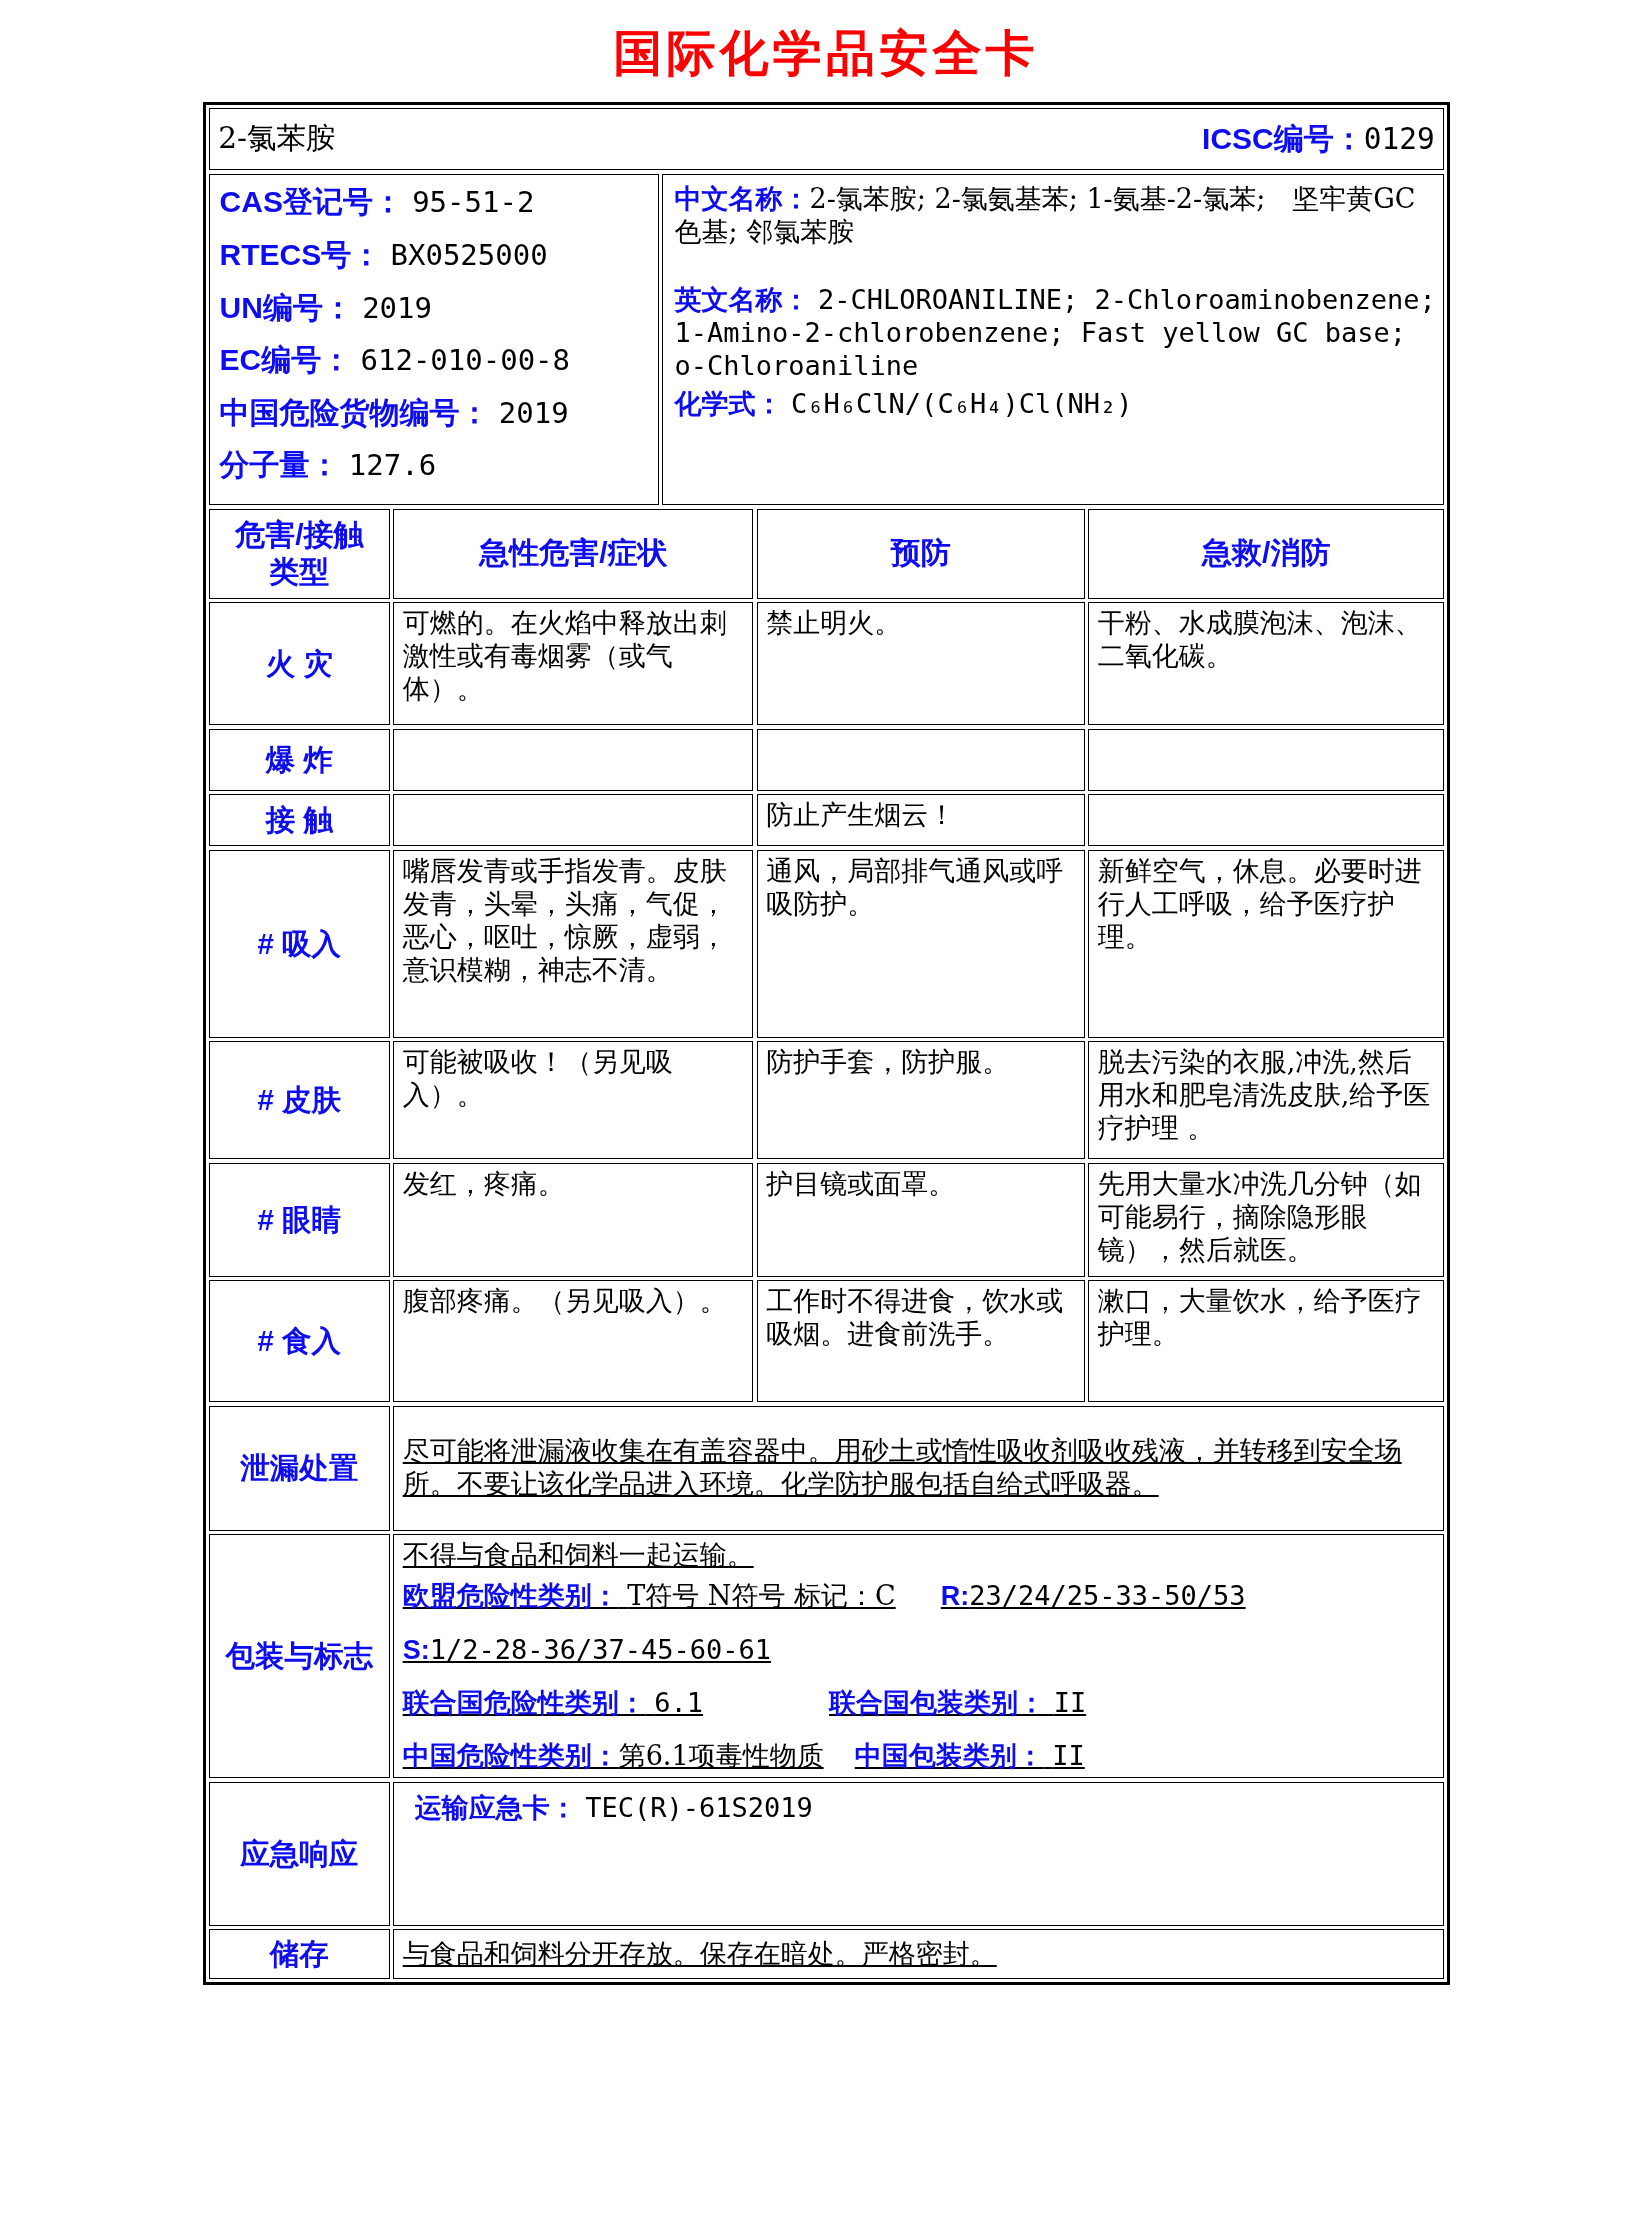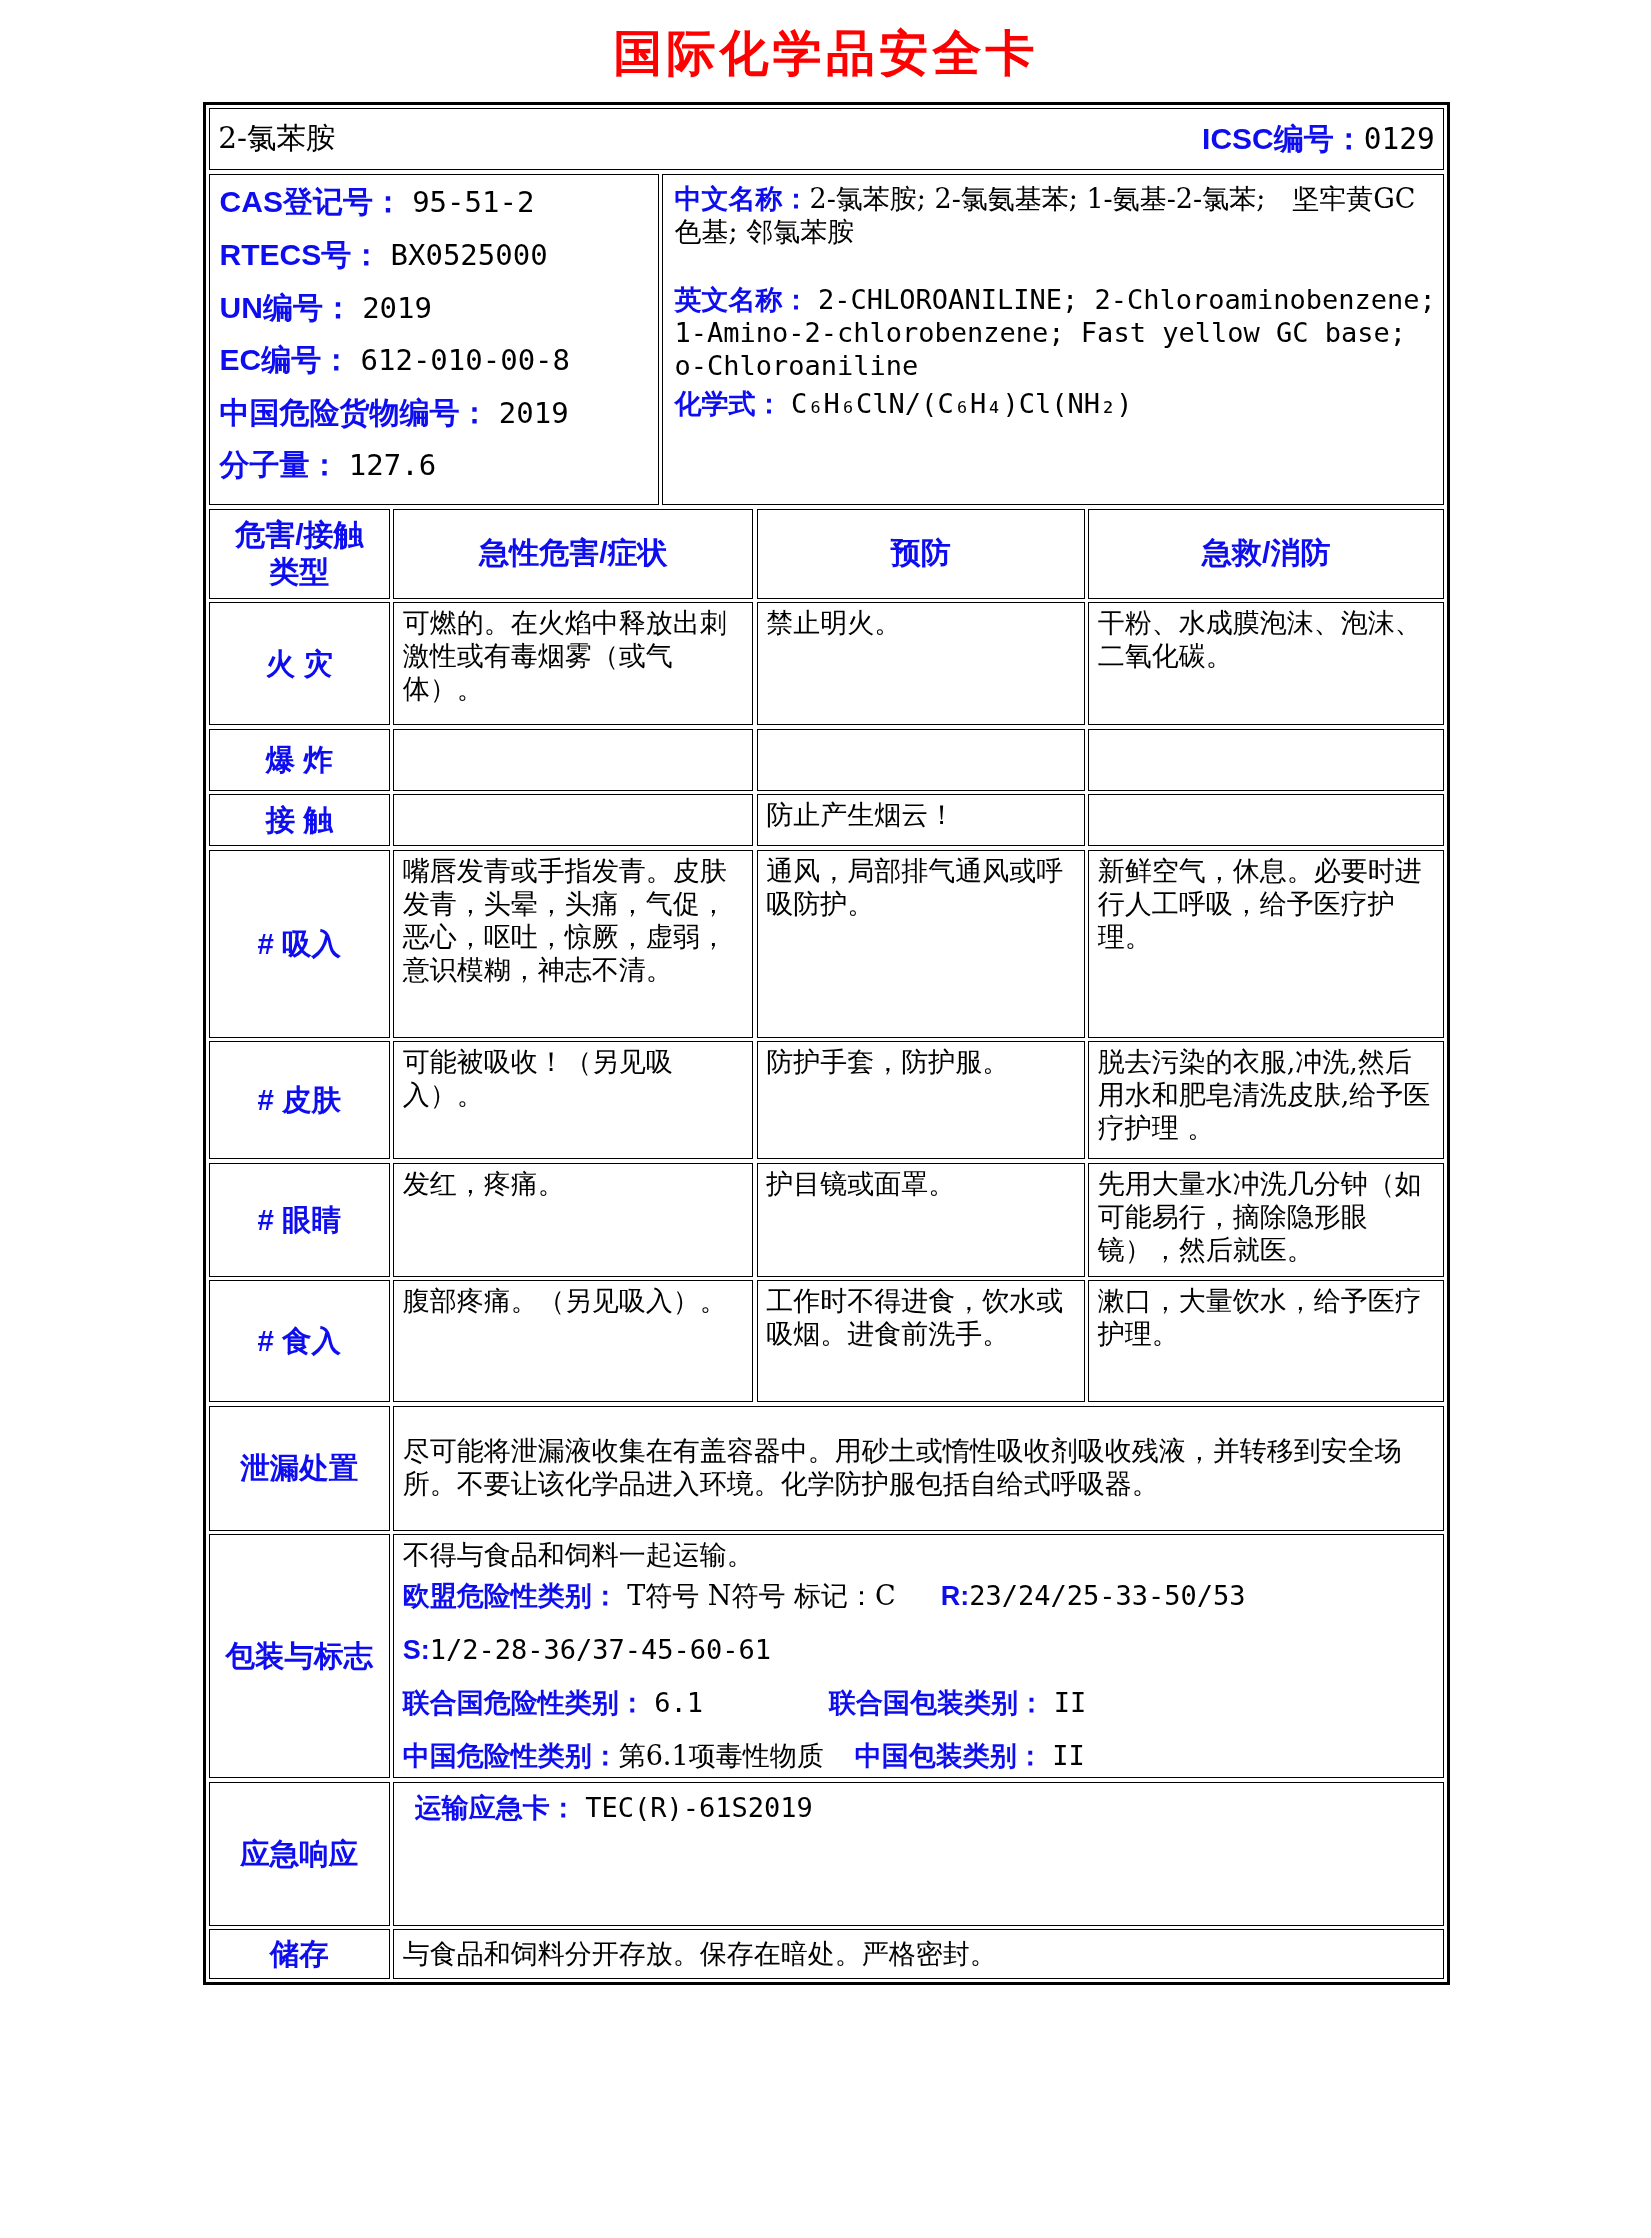--- a/index.html
+++ b/index.html
@@ -43,21 +43,21 @@
   .id-line{margin-bottom:16px;font-size:29px;}
   .id-line .lbl{font-size:30px;}
   .names-cell{padding:8.4px 7px 4.2px 11.2px;}
   .p-cn{margin-bottom:35px;}
   .p-en{margin-bottom:5.6px;}
   .pk-line{margin-bottom:20.3px;}
   .pk-line:first-child{margin-bottom:8px;}
   .sp-r{margin-left:45px;}
   .sp-un{margin-left:126px;}
   .sp-cn{margin-left:31px;}
-  .v-center{display:flex;flex-direction:column;justify-content:center;}
+  .v-center{display:flex;flex-direction:column;justify-content:center;text-decoration:underline;}
 </style>
 </head>
 <body>
 
 <div class="page-title">国际化学品安全卡</div>
 
 <div class="card">
 
   <div class="row r-name">
     <div class="cell name-cell">

